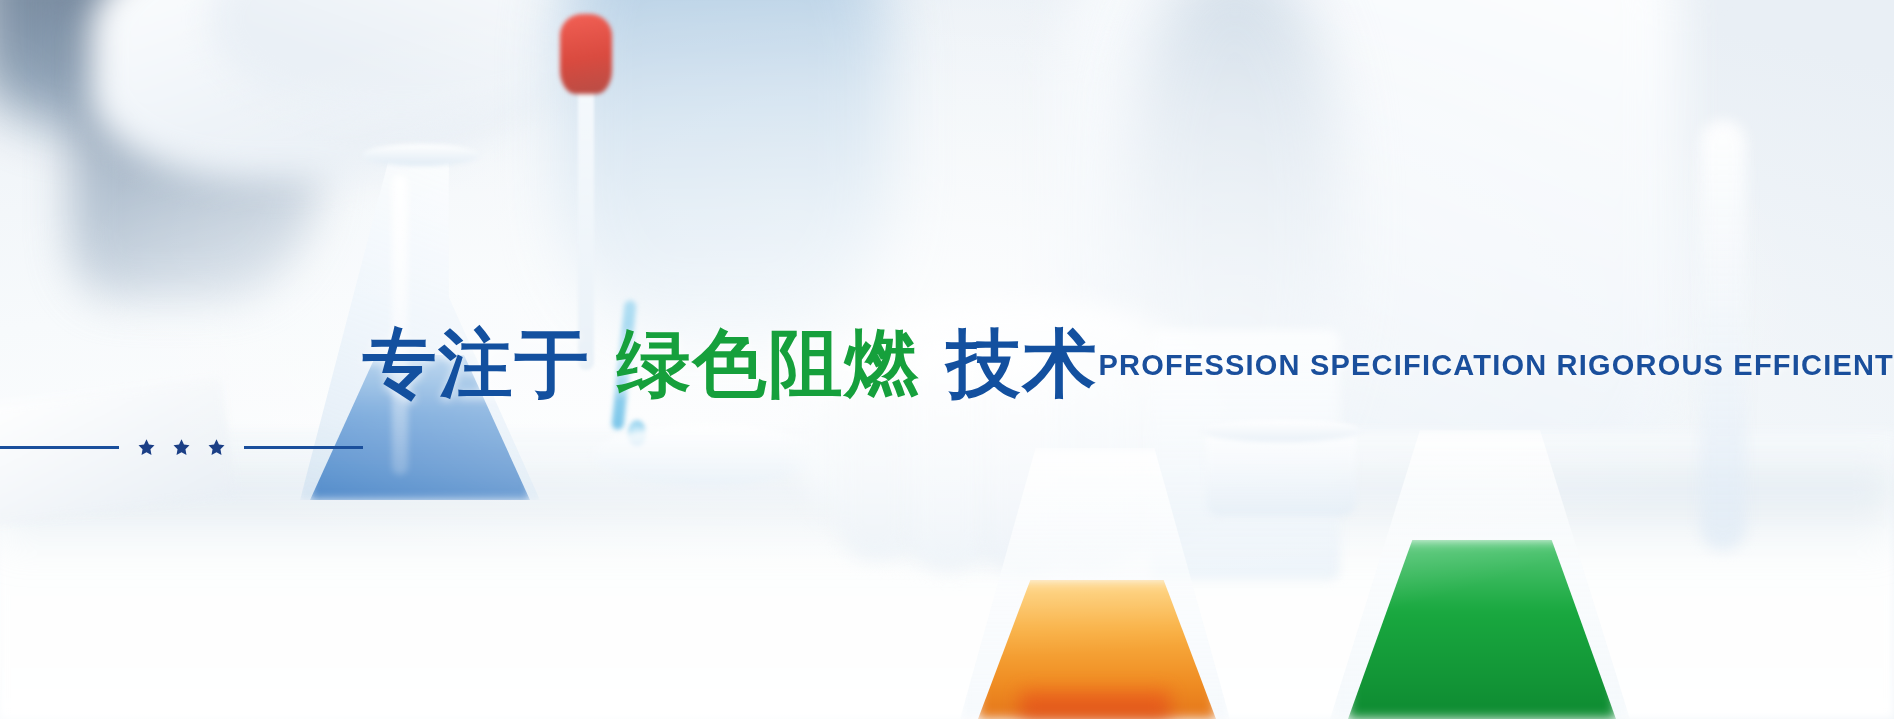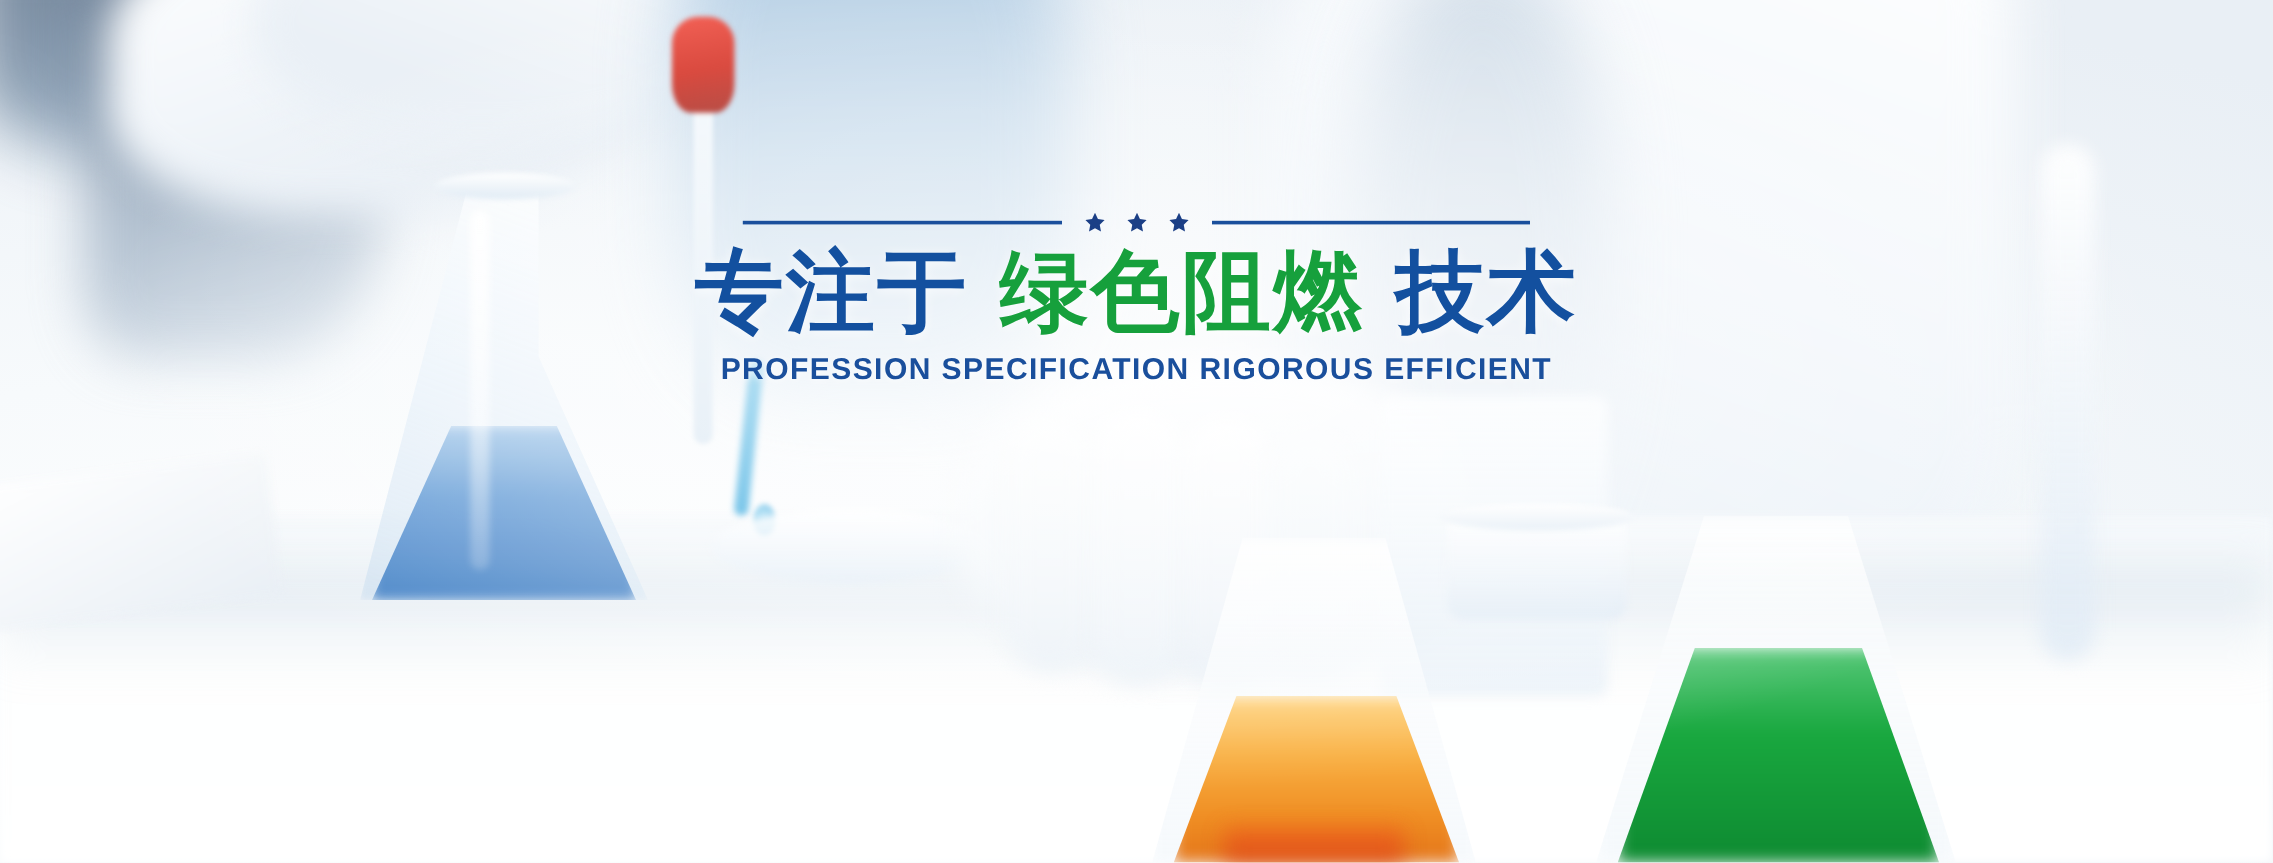--- a/index.html
+++ b/index.html
@@ -212,21 +212,21 @@
   }
   
   .wash {
     left:0; top:0; width:1894px; height:719px;
     background:radial-gradient(58% 62% at 50% 42%, rgba(255,255,255,.62) 0%, rgba(255,255,255,.30) 48%, rgba(255,255,255,0) 80%);
   }
 
   
   .content {
     position:absolute; left:0; top:0; width:1894px; height:719px;
-    display:flex; flex-direction:column; align-items:center;
+    display:flex; flex-direction:row; align-items:center;
   }
 
   
   .rule-row {
     margin-top:176px;
     display:flex; align-items:center; justify-content:center;
     width:656px;
   }
   .rule {
     flex:1 1 auto; height:3px;
@@ -246,21 +246,21 @@
     white-space:nowrap;
     text-shadow:0 2px 10px rgba(255,255,255,.75);
   }
   .hl-blue  { color:#13509f; }
   .hl-green { color:#16a03c; }
   .hl-gap   { display:inline-block; width:26px; }
 
   
   .subline {
     margin-top:12px;
-    font-size:25px; font-weight:bold;
+    font-size:29px; font-weight:bold;
     letter-spacing:1.2px;
     color:#1a4f9c;
     white-space:nowrap;
     text-shadow:0 1px 6px rgba(255,255,255,.8);
   }
 
   
   .tagline {
     margin-top:42px;
     font-size:31px; font-weight:bold;

